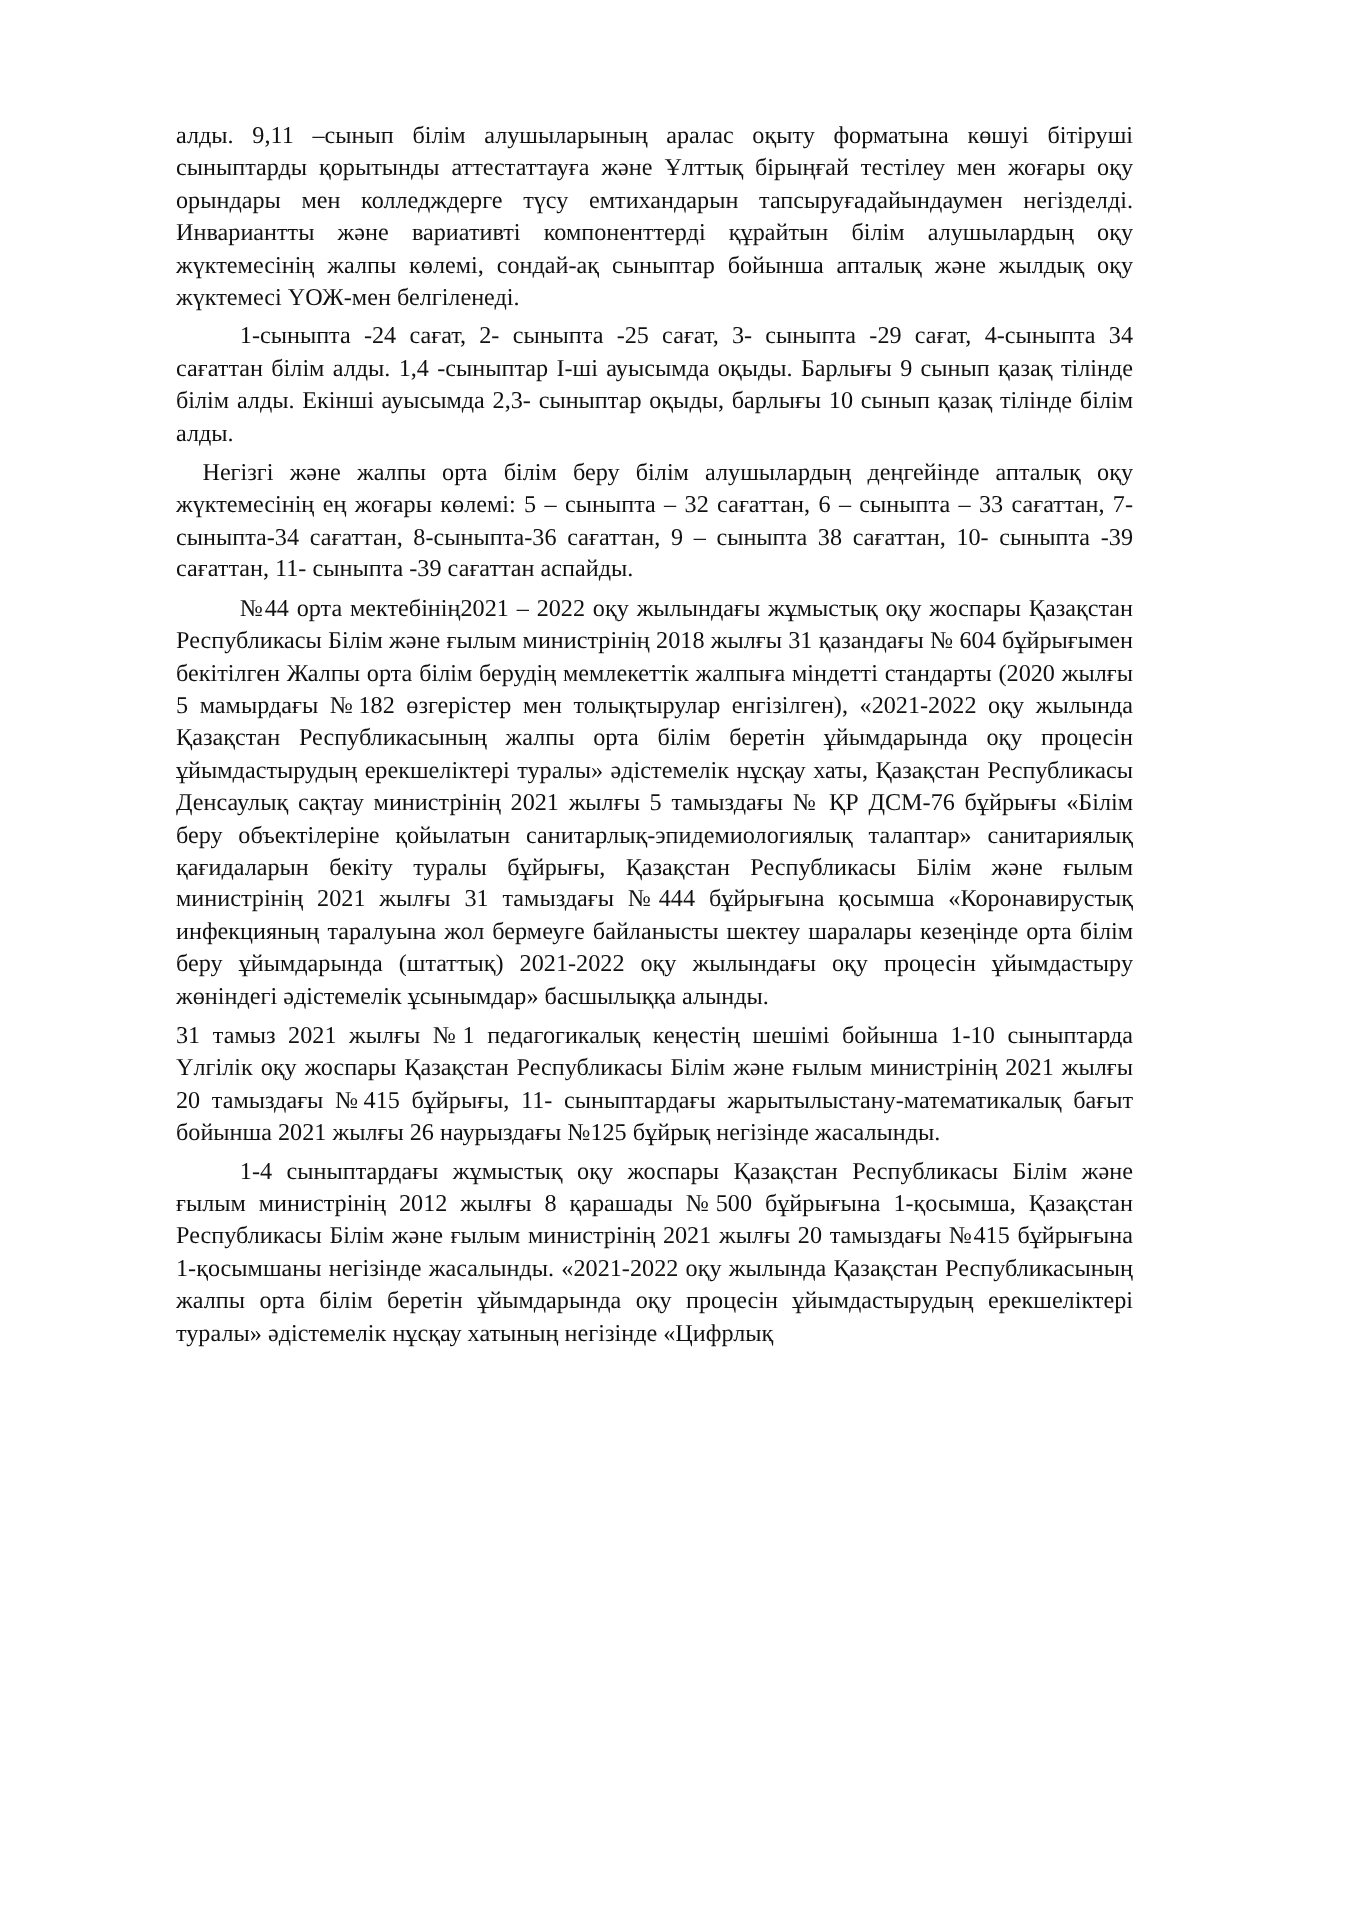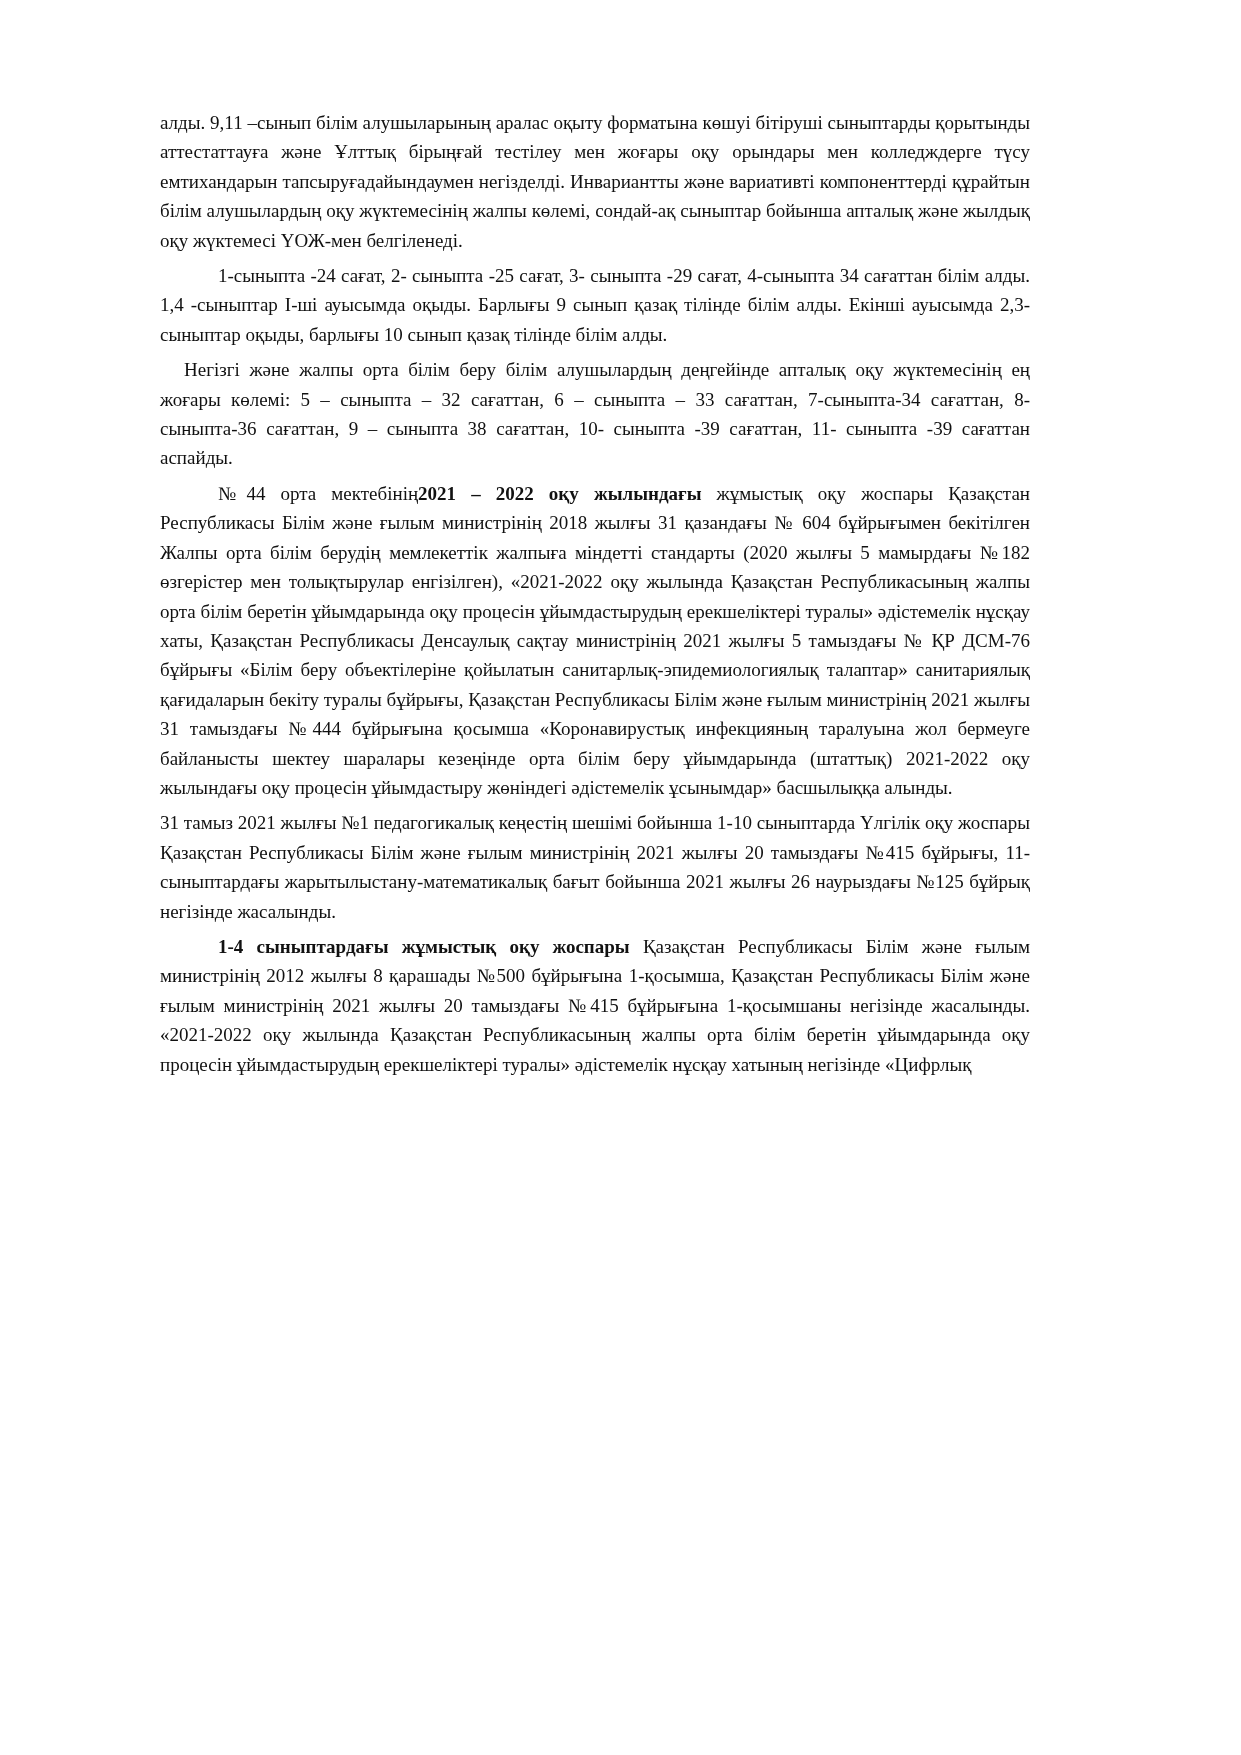--- a/index.html
+++ b/index.html
@@ -12,36 +12,36 @@
     height: 1755px;
     position: relative;
     overflow: hidden;
   }
   .page {
     position: absolute;
     left: 160px;
     top: 108px;
     width: 870px;
     font-family: "Liberation Serif", "DejaVu Serif", serif;
-    font-size: 19px;
+    font-size: 22px;
     line-height: 29.4px;
     color: #111111;
     text-align: justify;
     text-align-last: left;
   }
   .para {
     margin: 0;
     padding: 0;
   }
   .para.gap {
     margin-top: 6px;
   }
   .indent-lg { text-indent: 58px; }
   .indent-sm { text-indent: 24px; }
-  b { font-weight: bold; margin-top: 40px; }
+  b { font-weight: normal; margin-top: 40px; }
 </style>
 </head>
 <body>
 
 <div class="page">
 
   <p class="para">
     <span>алды. 9,11 –сынып білім алушыларының аралас оқыту форматына көшуі бітіруші сыныптарды қорытынды аттестаттауға және Ұлттық бірыңғай тестілеу мен жоғары оқу орындары мен колледждерге түсу емтихандарын тапсыруғадайындаумен негізделді. Инвариантты және вариативті компоненттерді құрайтын білім алушылардың оқу жүктемесінің жалпы көлемі, сондай-ақ сыныптар бойынша апталық және жылдық оқу жүктемесі ҮОЖ-мен белгіленеді.</span>
   </p>
 

